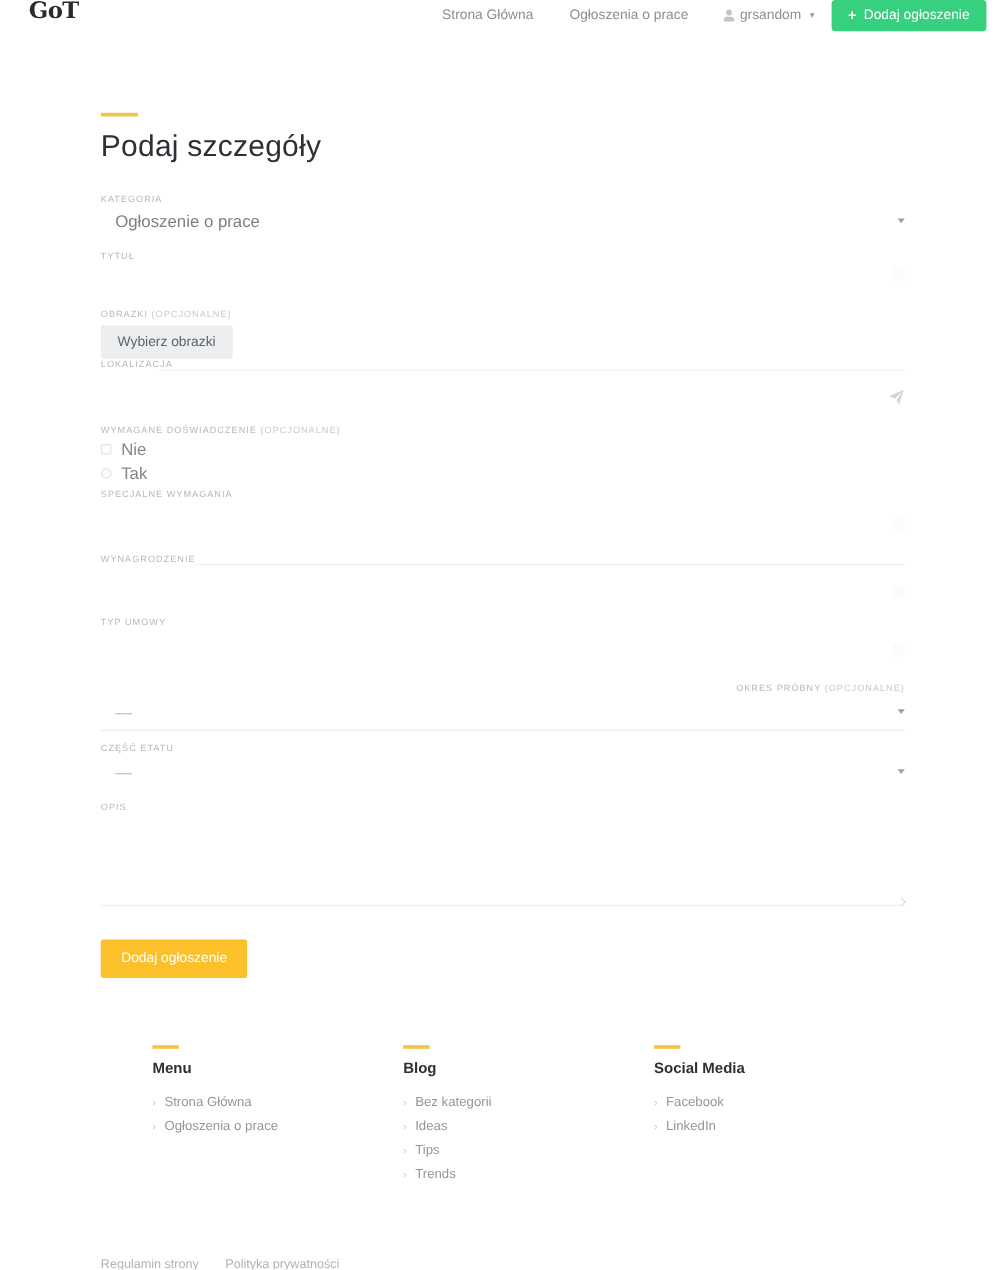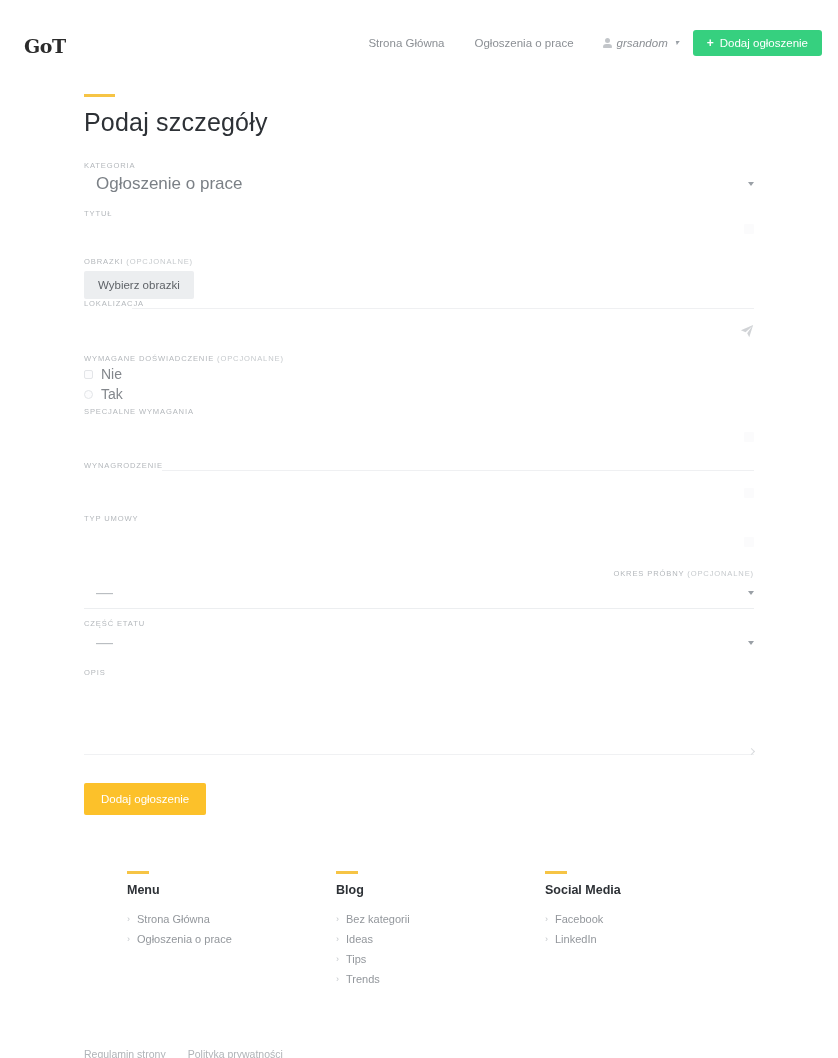--- a/index.html
+++ b/index.html
@@ -11,21 +11,21 @@
     font-family: "Liberation Sans", sans-serif;
     color: #3c4043;
     overflow: hidden;
     position: relative;
   }
 
   
   .header {
     height: 56px;
     display: flex;
-    align-items: flex-end;
+    align-items: flex-start;
     padding: 0 16px 0 24px;
     background: #ffffff;
   }
   .logo {
     font-family: "DejaVu Serif", serif;
     font-size: 19px;
     font-weight: 700;
     letter-spacing: -0.5px;
     color: #2b2b2b;
     line-height: 1;
@@ -45,21 +45,20 @@
     white-space: nowrap;
   }
   .user-menu {
     display: flex;
     align-items: center;
     gap: 5px;
     padding: 0 14px;
     font-size: 11.5px;
     color: #8b8f94;
     white-space: nowrap;
-    font-style: italic;
   }
   .user-icon {
     display: inline-block;
     width: 9px;
     height: 10px;
     position: relative;
     opacity: .6;
   }
   .user-icon::before {
     content: "";
@@ -137,21 +136,21 @@
   }
 
   
   .select-row {
     position: relative;
     height: 28px;
     display: flex;
     align-items: center;
   }
   .select-value {
-    font-size: 17px;
+    font-size: 14px;
     color: #7b8086;
     padding-left: 12px;
   }
   .select-value.dash { color: #b9bdc1; }
   .select-arrow {
     position: absolute;
     right: 0;
     top: 50%;
     transform: translateY(-50%);
     width: 0; height: 0;

